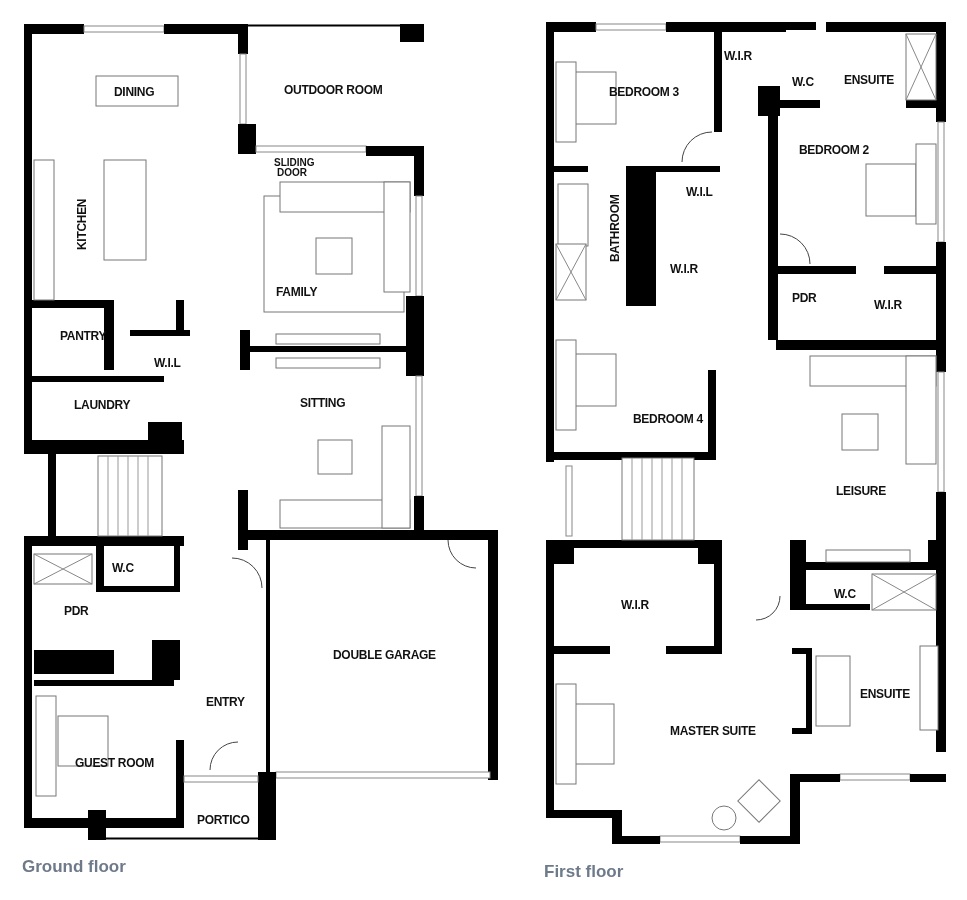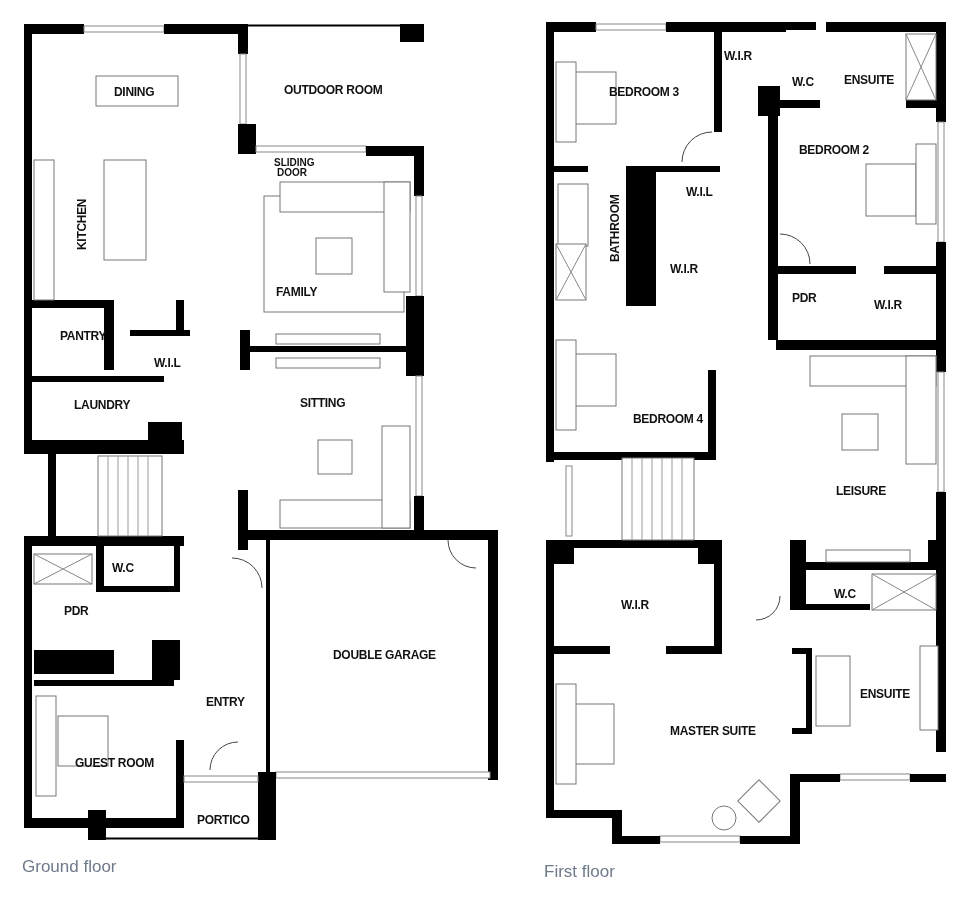--- a/index.html
+++ b/index.html
@@ -1,20 +1,20 @@
 <!DOCTYPE html>
 <html><head>
 <meta charset="utf-8">
 <style>
   html,body{margin:0;padding:0;background:#fff;}
   body{width:967px;height:900px;position:relative;overflow:hidden;font-family:"Liberation Sans",sans-serif;}
   svg{position:absolute;left:0;top:0;}
   .lbl{font-family:"Liberation Sans",sans-serif;font-size:12px;font-weight:bold;fill:#111;letter-spacing:-0.3px;}
   .lbl-sm{font-family:"Liberation Sans",sans-serif;font-size:10px;font-weight:bold;fill:#111;}
-  .floor-caption{position:absolute;font-family:"Liberation Sans",sans-serif;font-size:17px;color:#6e7a8a;font-weight:normal;}
+  .floor-caption{position:absolute;font-family:"Liberation Sans",sans-serif;font-size:17px;color:#6e7a8a;font-weight:bold;}
   .wall{fill:#000;}
   .thin{fill:none;stroke:#000;stroke-width:1.5;}
   .fur{fill:#fff;stroke:#777;stroke-width:1;}
   .win{fill:#fff;stroke:#888;stroke-width:1;}
 </style>
 </head>
 <body>
 
 <svg width="967" height="900" viewBox="0 0 967 900">
 

